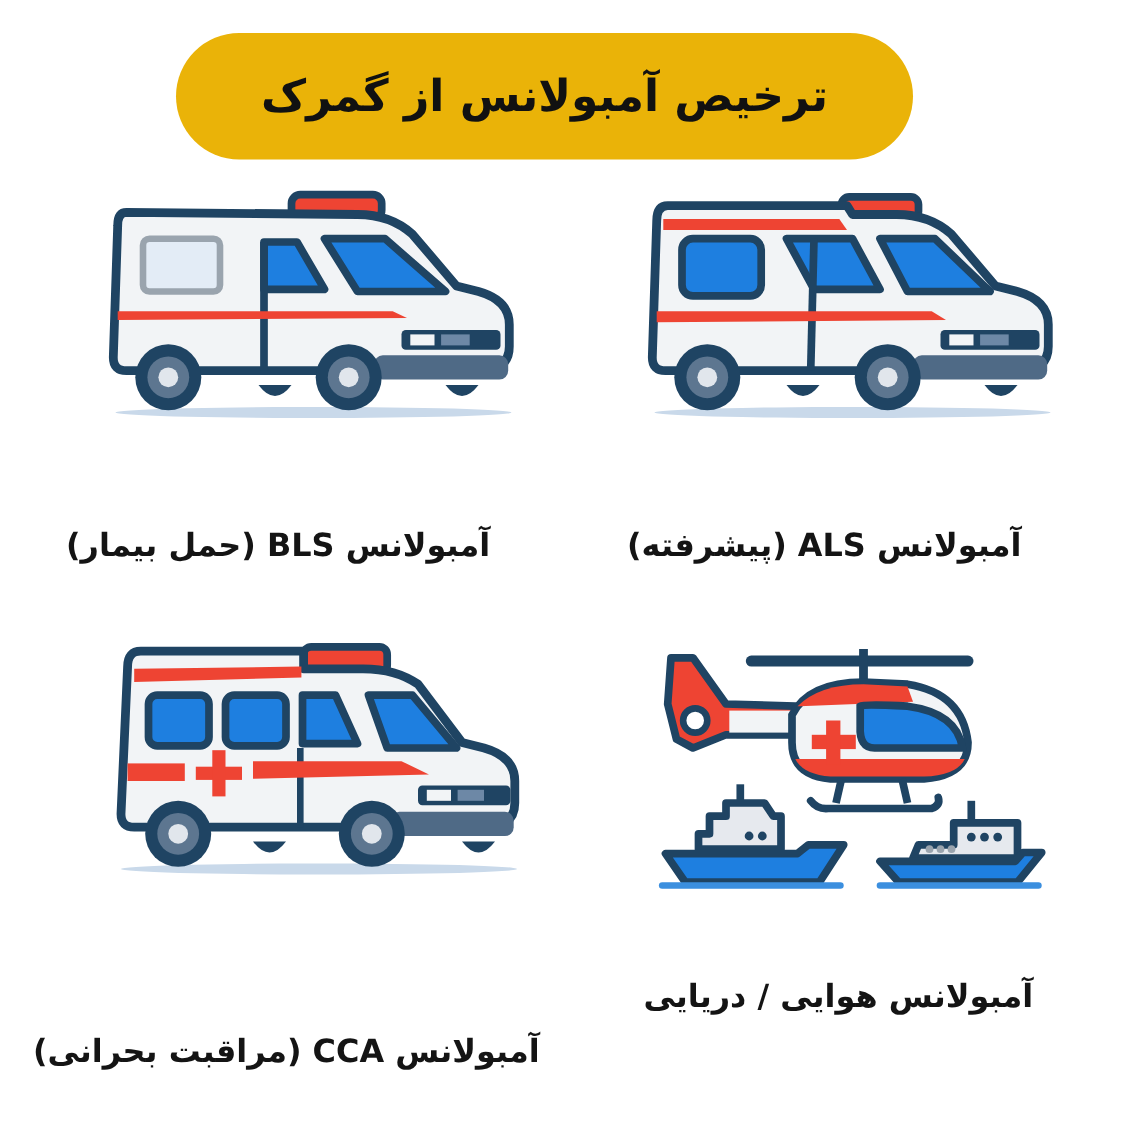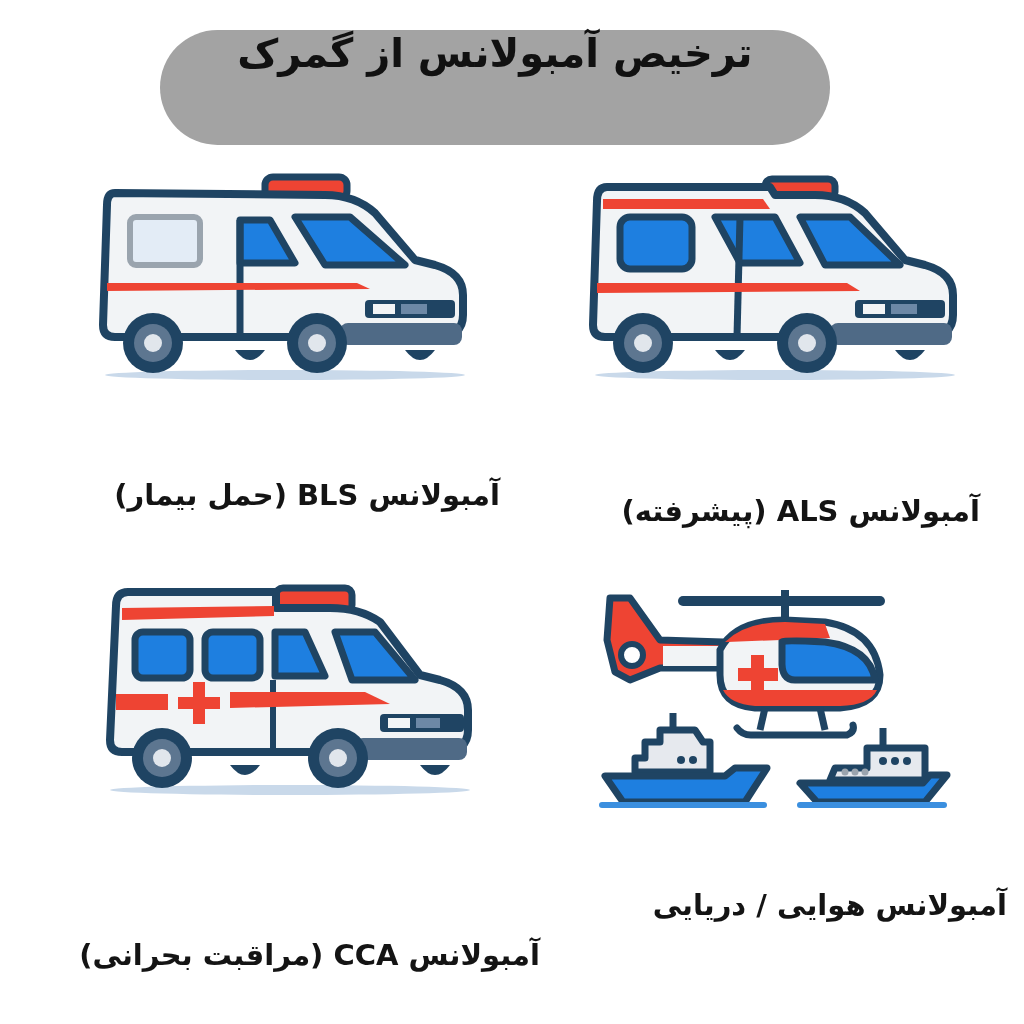--- a/index.html
+++ b/index.html
@@ -2,33 +2,33 @@
 <html><head>
 <meta charset="utf-8">
 <style>
   html, body { margin: 0; padding: 0; }
   body {
     width: 1024px; height: 1024px; background: #ffffff; position: relative; overflow: hidden;
     font-family: "DejaVu Sans", sans-serif;
   }
   .title-pill {
     position: absolute; left: 160px; top: 30px; width: 670px; height: 115px;
-    background: #a3a3a3; border-radius: 58px;
-    display: flex; justify-content: center;
+    background: #eab308; border-radius: 58px;
+    display: flex; align-items: center; justify-content: center;
   }
   .title-text {
     direction: rtl; font-size: 40px; font-weight: bold; color: #111111;
     font-family: "DejaVu Sans", sans-serif;
   }
   .tile { position: absolute; width: 400px; height: 240px; }
   .tile svg { width: 100%; height: 100%; display: block; }
   .caption {
     position: absolute; direction: rtl; unicode-bidi: plaintext;
     font-size: 29px; font-weight: bold; color: #141414; white-space: nowrap;
-    text-align: right; font-family: "DejaVu Sans", sans-serif;
+    text-align: left; font-family: "DejaVu Sans", sans-serif;
   }
 </style>
 </head>
 <body>
 
 <div class="title-pill">
   <span class="title-text">ترخیص آمبولانس از گمرک</span>
 </div>
 
 <div class="tile" style="left:85px; top:165px;">
@@ -75,21 +75,21 @@
     <circle cx="68" cy="178" r="30" fill="#1f4463"></circle>
       <circle cx="68" cy="178" r="19" fill="#5d7690"></circle>
       <circle cx="68" cy="178" r="9" fill="#e1e6ec"></circle>
     <circle cx="232" cy="178" r="30" fill="#1f4463"></circle>
       <circle cx="232" cy="178" r="19" fill="#5d7690"></circle>
       <circle cx="232" cy="178" r="9" fill="#e1e6ec"></circle>
     <path d="M140 185 Q155 205 170 185 Z" fill="#1f4463"></path>
     <path d="M320 185 Q335 205 350 185 Z" fill="#1f4463"></path>
   </svg>
 </div>
-<div class="caption" style="left:570px; top:478px; width:410px;margin-top:16px;">آمبولانس ALS (پیشرفته)</div>
+<div class="caption" style="left:570px; top:478px; width:410px;">آمبولانس ALS (پیشرفته)</div>
 
 <div class="tile" style="left:90px; top:580px;">
   <svg viewBox="0 0 400 240">
     <ellipse cx="200" cy="210" rx="180" ry="5" fill="#c9d9ea"></ellipse>
     <rect x="186" y="8" width="76" height="24" rx="7" fill="#ee4433" stroke="#1f4463" stroke-width="7"></rect>
     <path d="M38 12 Q26 12 26 26 L20 160 Q20 172 32 172 L350 172 Q378 172 378 150 L378 130 Q378 108 350 100 L330 95 L290 42 Q270 28 240 28 L186 28 L186 12 Z" fill="#f2f4f6" stroke="#1f4463" stroke-width="8" stroke-linejoin="round"></path>
     <path d="M32 28 L184 26 L184 36 L32 40 Z" fill="#ee4433"></path>
     <rect x="45" y="52" width="55" height="46" rx="8" fill="#1e7fe0" stroke="#1f4463" stroke-width="7"></rect>
     <rect x="115" y="52" width="55" height="46" rx="8" fill="#1e7fe0" stroke="#1f4463" stroke-width="7"></rect>
     <path d="M185 52 L215 52 L235 96 L185 96 Z" fill="#1e7fe0" stroke="#1f4463" stroke-width="7" stroke-linejoin="round"></path>
@@ -148,13 +148,13 @@
     <circle cx="298" cy="181" r="4" fill="#1f4463"></circle>
       <circle cx="310" cy="181" r="4" fill="#1f4463"></circle>
       <circle cx="322" cy="181" r="4" fill="#1f4463"></circle>
     <circle cx="260" cy="192" r="3.5" fill="#9aa4ae"></circle>
       <circle cx="270" cy="192" r="3.5" fill="#9aa4ae"></circle>
       <circle cx="280" cy="192" r="3.5" fill="#9aa4ae"></circle>
     <path d="M215 203 L338 203 L345 195 L362 195 L340 222 L232 222 Z" fill="#1e7fe0" stroke="#1f4463" stroke-width="7" stroke-linejoin="round"></path>
     <rect x="212" y="222" width="150" height="6" rx="3" fill="#3b8fdf"></rect>
   </svg>
 </div>
-<div class="caption" style="left:602px; top:888px; width:405px;">آمبولانس هوایی / دریایی</div>
+<div class="caption" style="left:585px; top:888px; width:405px;">آمبولانس هوایی / دریایی</div>
 
 </body></html>

